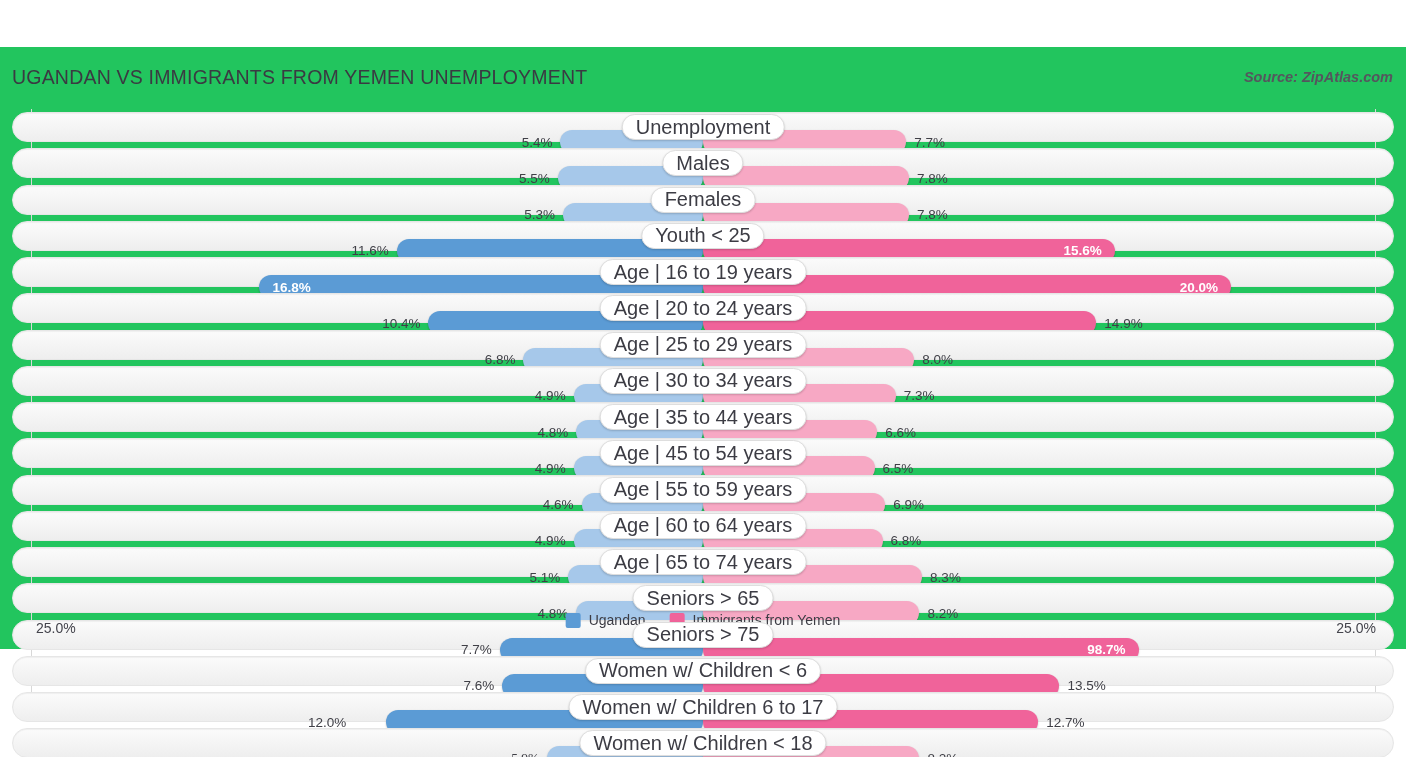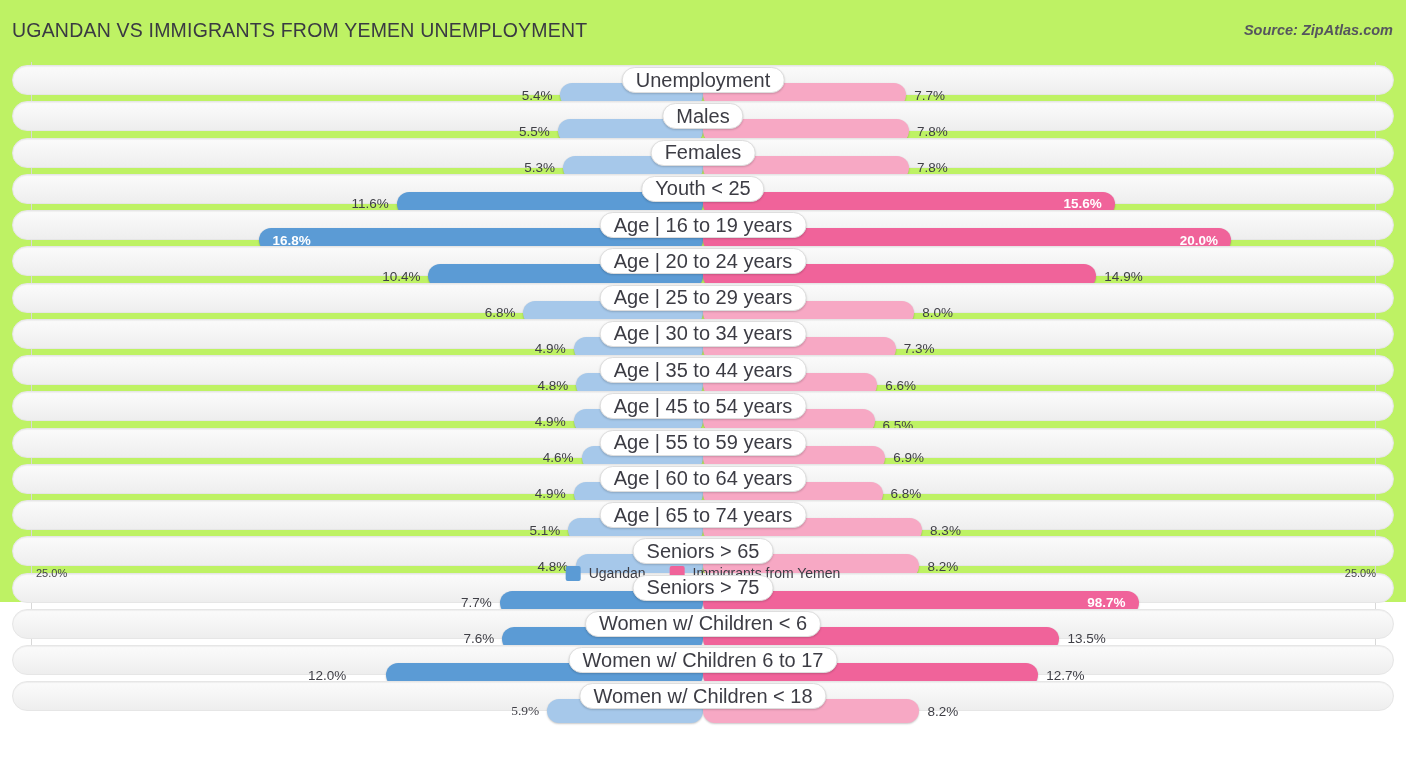--- a/index.html
+++ b/index.html
@@ -4,21 +4,21 @@
 <style>
   * { box-sizing: border-box; }
   html, body {
     margin: 0; padding: 0;
     width: 1406px; height: 757px;
     background: #ffffff;
     font-family: "Liberation Sans", sans-serif;
     overflow: hidden;
   }
 
-  #page { position: relative; width: 1406px; height: 602px; background: #bef264; }
+  #page { position: relative; width: 1406px; height: 602px; background: #22c55e; margin-top: 47px; }
 
   
   #chart-title {
     position: absolute; left: 12px; top: 19px;
     font-size: 19.5px; color: #3a3a42; letter-spacing: .2px;
     white-space: nowrap;
   }
   #source-note {
     position: absolute; right: 13px; top: 22px;
     font-size: 14.5px; font-style: italic; font-weight: bold;
@@ -93,22 +93,22 @@
     font-size: 20px; color: #3c3c44; white-space: nowrap;
     box-shadow: 0 1px 2px rgba(0,0,0,.17);
     z-index: 5;
   }
 
   
   #footer {
     position: absolute; left: 0; right: 0; bottom: 15px; height: 22px;
   }
   #axis-min, #axis-max {
-    position: absolute; top: 2px;
-    font-size: 11px; color: #44444c; white-space: nowrap;
+    position: absolute; top: 8px;
+    font-size: 14px; color: #44444c; white-space: nowrap;
   }
   #axis-min { left: 36px; }
   #axis-max { right: 30px; }
 
   #legend {
     position: absolute; left: 50%; top: 0;
     transform: translateX(-50%);
     display: flex; align-items: center; gap: 24px;
     white-space: nowrap;
   }
@@ -228,21 +228,21 @@
             <div class="bar bar-right" style="width: 174.24px; background: rgb(247, 168, 196);"></div>
             <span class="val val-out-right">6.6%</span>
           </div>
           <div class="pill">Age | 35 to 44 years</div>
         </div>
         <div class="row">
           <div class="half half-left" style="right: 50%;">
             <span class="val val-out-left">4.9%</span>
             <div class="bar bar-left" style="width: 129.36px; background: rgb(166, 200, 234);"></div>
           </div>
-          <div class="half half-right" style="left: 50%; align-items: flex-end;">
+          <div class="half half-right" style="left: 50%;">
             <div class="bar bar-right" style="width: 171.6px; background: rgb(247, 168, 196);"></div>
             <span class="val val-out-right">6.5%</span>
           </div>
           <div class="pill">Age | 45 to 54 years</div>
         </div>
         <div class="row">
           <div class="half half-left" style="right: 50%;">
             <span class="val val-out-left">4.6%</span>
             <div class="bar bar-left" style="width: 121.44px; background: rgb(166, 200, 234);"></div>
           </div>

